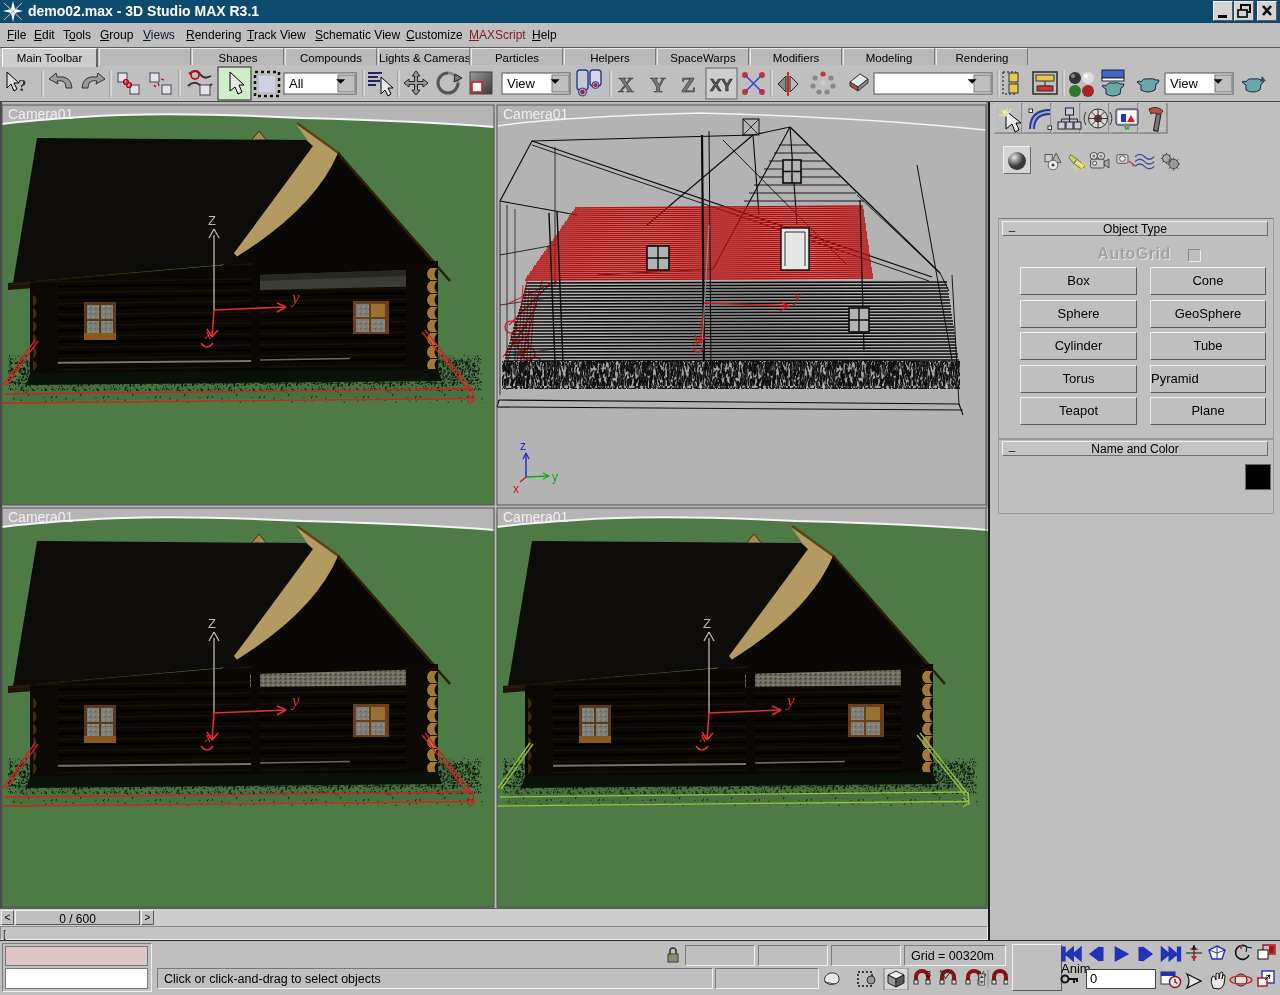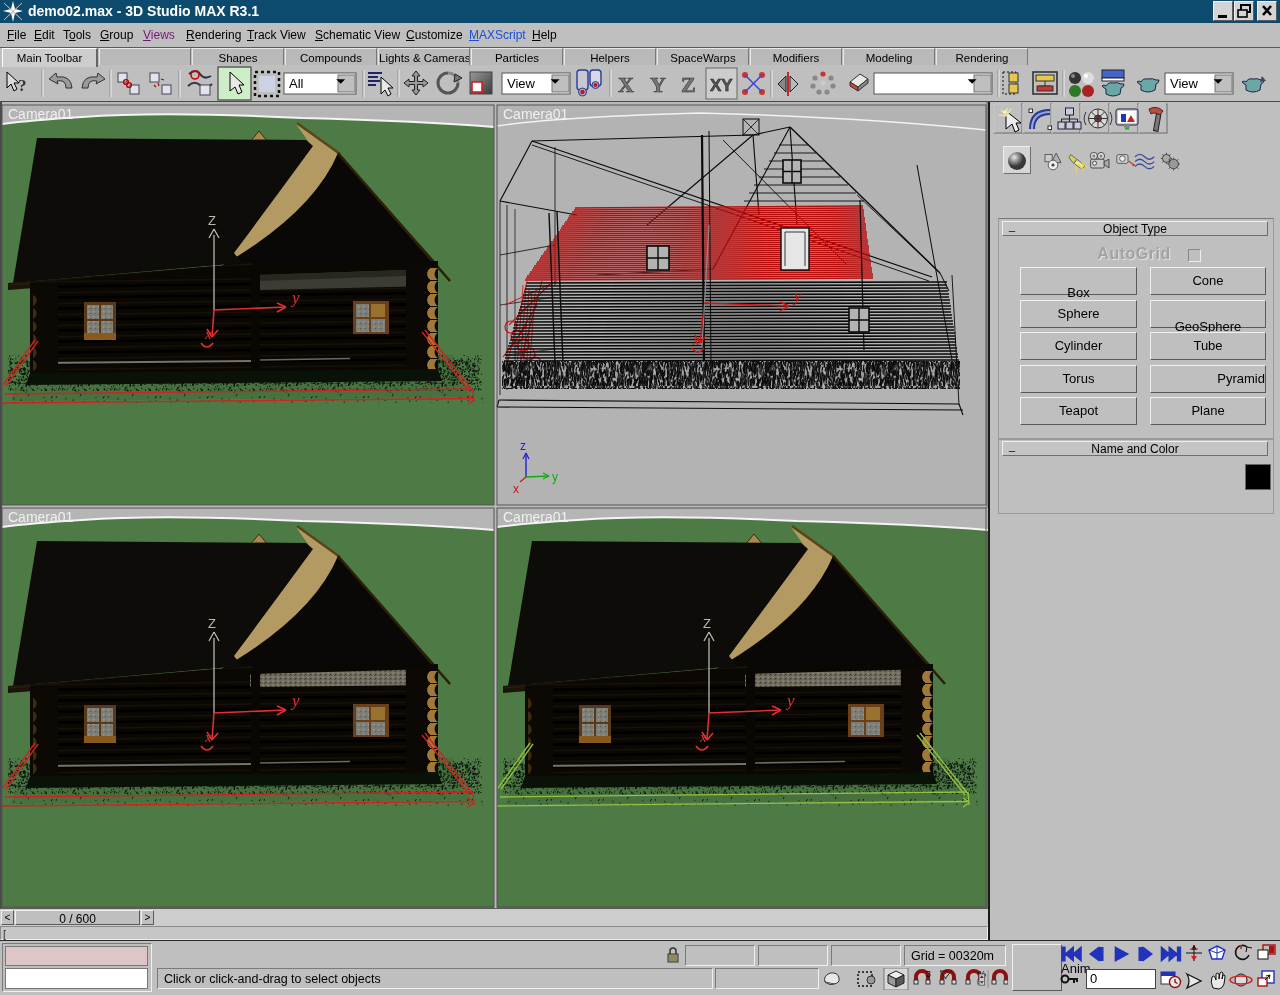--- a/index.html
+++ b/index.html
@@ -30,26 +30,26 @@
       </svg></div>
 <div class="abs btn" style="left:1257px;top:1px;width:20px;height:20px;background:#d4d4d4;"><svg width="18" height="18">
         <path d="M5 4 L13 13 M13 4 L5 13" stroke="#000" stroke-width="2.6"></path>
       </svg></div>
 </div>
 <div class="abs" style="left:0;top:23px;width:1280px;height:24px;background:#bfbfbf;">
 <span class="abs" style="left:7px;top:5px;font-size:12px;color:#000;"><u>F</u>ile</span>
 <span class="abs" style="left:34px;top:5px;font-size:12px;color:#000;"><u>E</u>dit</span>
 <span class="abs" style="left:63px;top:5px;font-size:12px;color:#000;">T<u>o</u>ols</span>
 <span class="abs" style="left:100px;top:5px;font-size:12px;color:#000;"><u>G</u>roup</span>
-<span class="abs" style="left:143px;top:5px;font-size:12px;color:#701a75;"><u>V</u>iews</span>
+<span class="abs" style="left:143px;top:5px;font-size:12px;color:#0f172a;"><u>V</u>iews</span>
 <span class="abs" style="left:186px;top:5px;font-size:12px;color:#000;"><u>R</u>endering</span>
 <span class="abs" style="left:247px;top:5px;font-size:12px;color:#000;"><u>T</u>rack View</span>
 <span class="abs" style="left:315px;top:5px;font-size:12px;color:#000;"><u>S</u>chematic View</span>
 <span class="abs" style="left:406px;top:5px;font-size:12px;color:#000;"><u>C</u>ustomize</span>
-<span class="abs" style="left:469px;top:5px;font-size:12px;color:#1d4ed8;"><u>M</u>AXScript</span>
+<span class="abs" style="left:469px;top:5px;font-size:12px;color:#7f1d1d;"><u>M</u>AXScript</span>
 <span class="abs" style="left:532px;top:5px;font-size:12px;color:#000;"><u>H</u>elp</span>
 </div>
 <div class="abs" style="left:0;top:47px;width:1280px;height:19px;background:#bfbfbf;border-top:1px solid #5a5a5a;">
 <div class="abs" style="left:2px;top:0;width:96px;background:#cdcdcd;border-top:1px solid #fff;border-left:1px solid #fff;border-right:2px solid #666;z-index:3;height:19px;text-align:center;font-size:11.5px;padding-top:3px;white-space:nowrap;overflow:hidden;">Main Toolbar</div>
 <div class="abs" style="left:99px;top:0;width:92px;background:#b9b9b9;border-top:1px solid #e8e8e8;border-left:1px solid #e8e8e8;border-right:1px solid #787878;height:17px;text-align:center;font-size:11.5px;padding-top:14px;white-space:nowrap;overflow:hidden;">Objects</div>
 <div class="abs" style="left:192px;top:0;width:92px;background:#b9b9b9;border-top:1px solid #e8e8e8;border-left:1px solid #e8e8e8;border-right:1px solid #787878;height:17px;text-align:center;font-size:11.5px;padding-top:3px;white-space:nowrap;overflow:hidden;">Shapes</div>
 <div class="abs" style="left:285px;top:0;width:92px;background:#b9b9b9;border-top:1px solid #e8e8e8;border-left:1px solid #e8e8e8;border-right:1px solid #787878;height:17px;text-align:center;font-size:11.5px;padding-top:3px;white-space:nowrap;overflow:hidden;">Compounds</div>
 <div class="abs" style="left:378px;top:0;width:92px;background:#b9b9b9;border-top:1px solid #e8e8e8;border-left:1px solid #e8e8e8;border-right:1px solid #787878;height:17px;text-align:center;font-size:11.5px;padding-top:3px;white-space:nowrap;overflow:hidden;">Lights &amp; Cameras</div>
 <div class="abs" style="left:471px;top:0;width:92px;background:#b9b9b9;border-top:1px solid #e8e8e8;border-left:1px solid #e8e8e8;border-right:1px solid #787878;height:17px;text-align:center;font-size:11.5px;padding-top:3px;white-space:nowrap;overflow:hidden;">Particles</div>
 <div class="abs" style="left:564px;top:0;width:92px;background:#b9b9b9;border-top:1px solid #e8e8e8;border-left:1px solid #e8e8e8;border-right:1px solid #787878;height:17px;text-align:center;font-size:11.5px;padding-top:3px;white-space:nowrap;overflow:hidden;">Helpers</div>
@@ -1587,28 +1587,28 @@
         <g stroke="#333">
           <path d="M17 7 V9 M17 21 V23 M9 15 H11 M23 15 H25 M11 9 l2 2 M21 19 l2 2 M23 9 l-2 2 M13 19 l-2 2"></path>
         </g>
       </g>
 </svg>
 <div class="abs" style="left:8px;top:116px;width:276px;height:222px;border:1px solid #999;border-top:1px solid #777;">
 <div class="abs bev" style="left:3px;top:2px;width:266px;height:15px;background:#c4c4c4;text-align:center;font-size:12px;">Object Type</div>
 <div class="abs" style="left:10px;top:1px;width:10px;height:12px;font-size:11px;">_</div>
 <div class="abs" style="left:0;top:26px;width:270px;text-align:center;font-size:16px;font-weight:bold;color:#a2a2a2;text-shadow:1px 1px 0 #e4e4e4;letter-spacing:0.5px;">AutoGrid</div>
 <div class="abs" style="left:189px;top:30px;width:13px;height:13px;border-top:1.5px solid #888;border-left:1.5px solid #888;border-bottom:1.5px solid #eee;border-right:1.5px solid #eee;background:#bfbfbf;"></div>
-<div class="abs btn" style="left:21px;top:48px;width:117px;height:28px;text-align:center;font-size:13px;padding-top:17px;">Box</div>
+<div class="abs btn" style="left:21px;top:48px;width:117px;height:28px;text-align:center;font-size:13px;padding-top:5px;">Box</div>
 <div class="abs btn" style="left:151px;top:48px;width:116px;height:28px;text-align:center;font-size:13px;padding-top:5px;">Cone</div>
 <div class="abs btn" style="left:21px;top:80.5px;width:117px;height:28px;text-align:center;font-size:13px;padding-top:5px;">Sphere</div>
-<div class="abs btn" style="left:151px;top:80.5px;width:116px;height:28px;text-align:center;font-size:13px;padding-top:18px;">GeoSphere</div>
+<div class="abs btn" style="left:151px;top:80.5px;width:116px;height:28px;text-align:center;font-size:13px;padding-top:5px;">GeoSphere</div>
 <div class="abs btn" style="left:21px;top:113.0px;width:117px;height:28px;text-align:center;font-size:13px;padding-top:5px;">Cylinder</div>
 <div class="abs btn" style="left:151px;top:113.0px;width:116px;height:28px;text-align:center;font-size:13px;padding-top:5px;">Tube</div>
 <div class="abs btn" style="left:21px;top:145.5px;width:117px;height:28px;text-align:center;font-size:13px;padding-top:5px;">Torus</div>
-<div class="abs btn" style="left:151px;top:145.5px;width:116px;height:28px;text-align:right;font-size:13px;padding-top:5px;">Pyramid</div>
+<div class="abs btn" style="left:151px;top:145.5px;width:116px;height:28px;text-align:left;font-size:13px;padding-top:5px;">Pyramid</div>
 <div class="abs btn" style="left:21px;top:178.0px;width:117px;height:28px;text-align:center;font-size:13px;padding-top:5px;">Teapot</div>
 <div class="abs btn" style="left:151px;top:178.0px;width:116px;height:28px;text-align:center;font-size:13px;padding-top:5px;">Plane</div>
 </div>
 <div class="abs" style="left:8px;top:336px;width:276px;height:76px;border:1px solid #999;">
 <div class="abs bev" style="left:3px;top:2px;width:266px;height:15px;background:#c4c4c4;text-align:center;font-size:12px;">Name and Color</div>
 <div class="abs" style="left:10px;top:1px;width:10px;height:12px;font-size:11px;">_</div>
 <div class="abs" style="left:246px;top:25px;width:26px;height:26px;background:#000;border:1px solid #666;"></div>
 </div>
 </div>
 <div class="abs" style="left:0;top:908px;width:988px;height:18px;background:#cdcdcd;border-top:1px solid #5a5a5a;">

